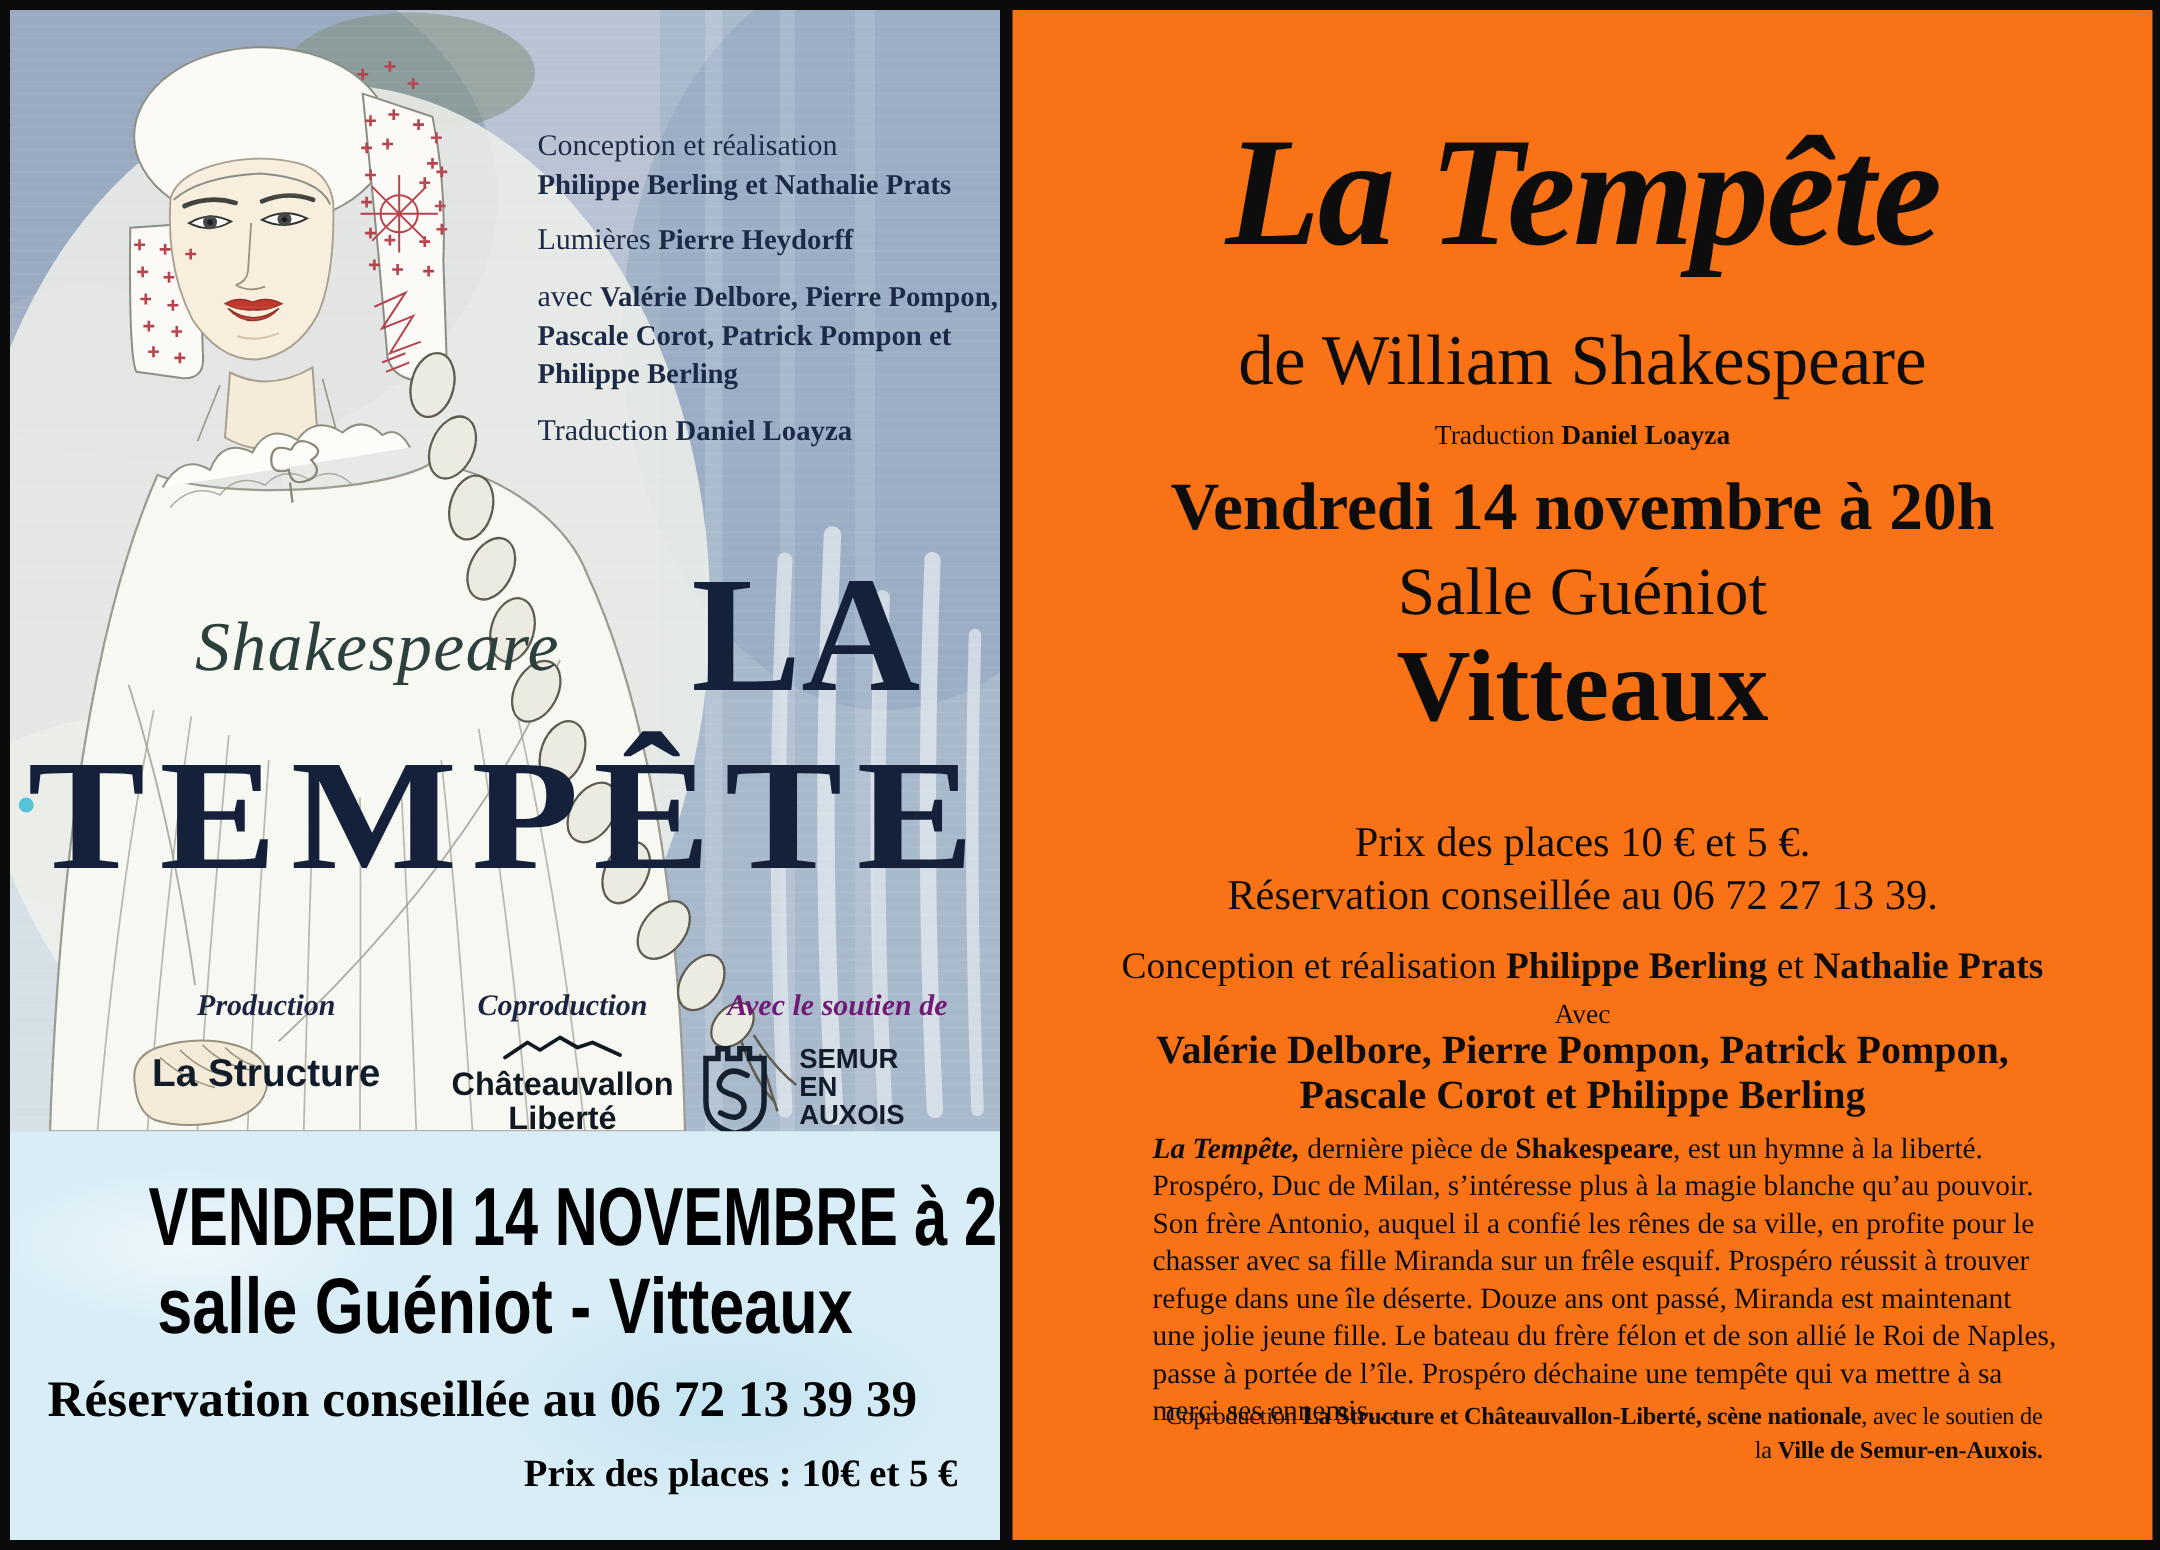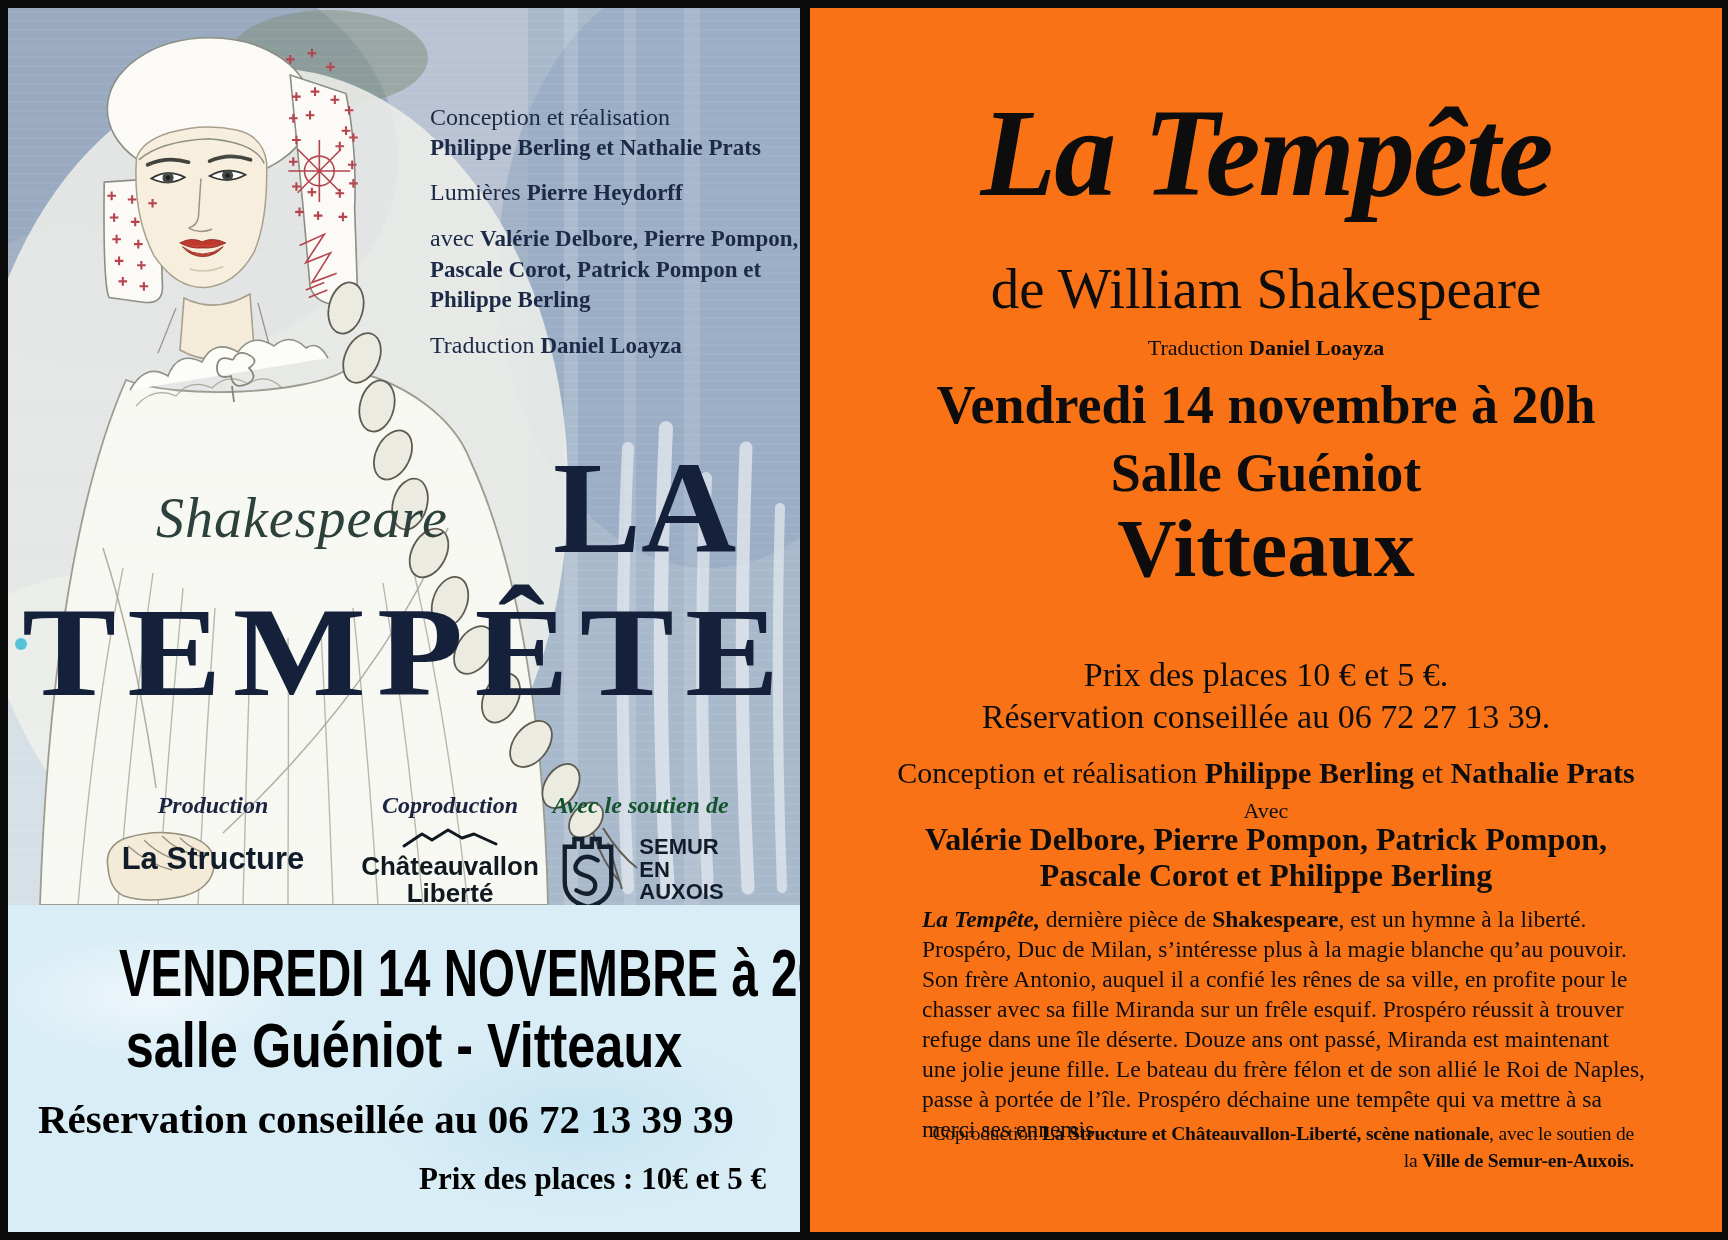--- a/index.html
+++ b/index.html
@@ -27,21 +27,21 @@
   .prod-label{font-style:italic;font-weight:700;font-size:24px;margin-top:44px;}
   #col-production{left:100px;top:740px;width:210px;}
   #col-production .org-name{margin-top:22px;font-family:"Liberation Sans",sans-serif;
       font-weight:700;font-size:31px;color:#111c2b;}
   #col-copro{left:322px;top:740px;width:240px;}
   #col-copro .org-name{font-family:"Liberation Sans",sans-serif;font-weight:700;
       font-size:26px;line-height:1.04;color:#101820;}
   #col-copro .org-sub{font-family:"Liberation Sans",sans-serif;font-weight:700;
       font-size:17px;color:#101820;margin-top:14px;}
   #col-support{left:515px;top:740px;width:235px;}
-  #col-support .prod-label{color:#14532d;}
+  #col-support .prod-label{color:#701a75;text-align:right;}
   .support-logo{margin-top:12px;display:flex;justify-content:center;align-items:center;gap:20px;}
   .support-text{font-family:"Liberation Sans",sans-serif;font-weight:700;font-size:22px;
       line-height:1.02;color:#131c2c;text-align:left;}
 
   .banner{position:absolute;left:0;top:897px;width:792px;height:327px;z-index:4;
       background:
         radial-gradient(ellipse 220px 90px at 18% 28%, rgba(255,255,255,.55), transparent 70%),
         radial-gradient(ellipse 280px 130px at 72% 66%, rgba(189,224,240,.7), transparent 70%),
         #d9edf6;color:#000;}
   .banner-l1{position:absolute;left:0;right:0;top:30px;text-align:center;white-space:nowrap;
@@ -53,21 +53,21 @@
   .banner-resa{position:absolute;left:30px;top:190px;font-weight:700;font-size:41px;}
   .banner-price{position:absolute;right:34px;top:256px;font-weight:700;font-size:31px;}
 
   
   .rc{position:absolute;left:0;right:0;text-align:center;}
   .r-title{top:84px;font-size:124px;font-weight:700;font-style:italic;line-height:1;letter-spacing:-2px;}
   .r-sub{top:248px;font-size:57px;font-weight:400;}
   .r-trad{top:327px;font-size:22px;}
   .r-trad span.b{font-weight:700;}
   .r-date{top:366px;font-size:54px;font-weight:700;}
-  .r-venue{top:434px;font-size:54px;font-weight:700;}
+  .r-venue{top:434px;font-size:54px;font-weight:400;}
   .r-city{top:494px;font-size:82px;font-weight:700;}
   .r-price{top:648px;font-size:34px;}
   .r-resa{top:690px;font-size:34px;}
   .r-conc{top:748px;font-size:30px;}
   .r-conc span.b{font-weight:700;}
   .r-avec{top:790px;font-size:22px;}
   .r-cast1{top:813px;font-size:32px;font-weight:700;}
   .r-cast2{top:849px;font-size:32px;font-weight:700;}
   .r-syn{position:absolute;left:112px;top:896px;width:724px;text-align:left;
          font-size:23.5px;line-height:30px;}

